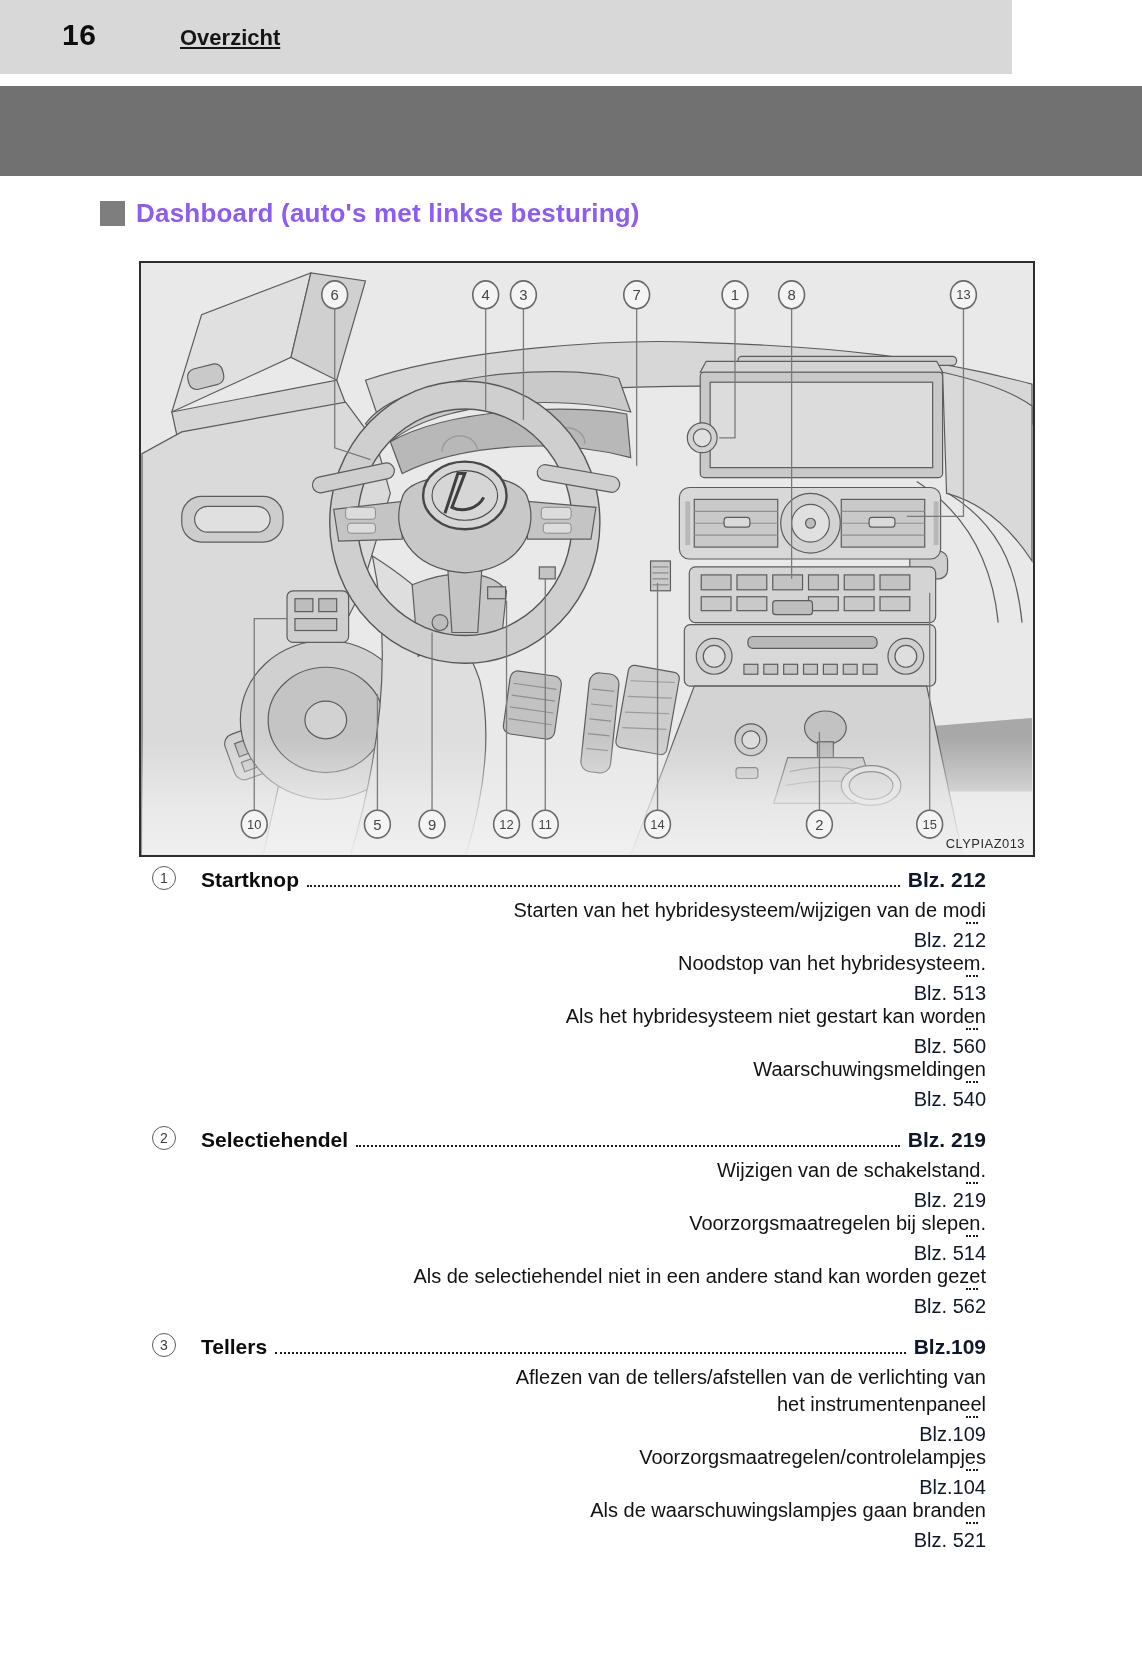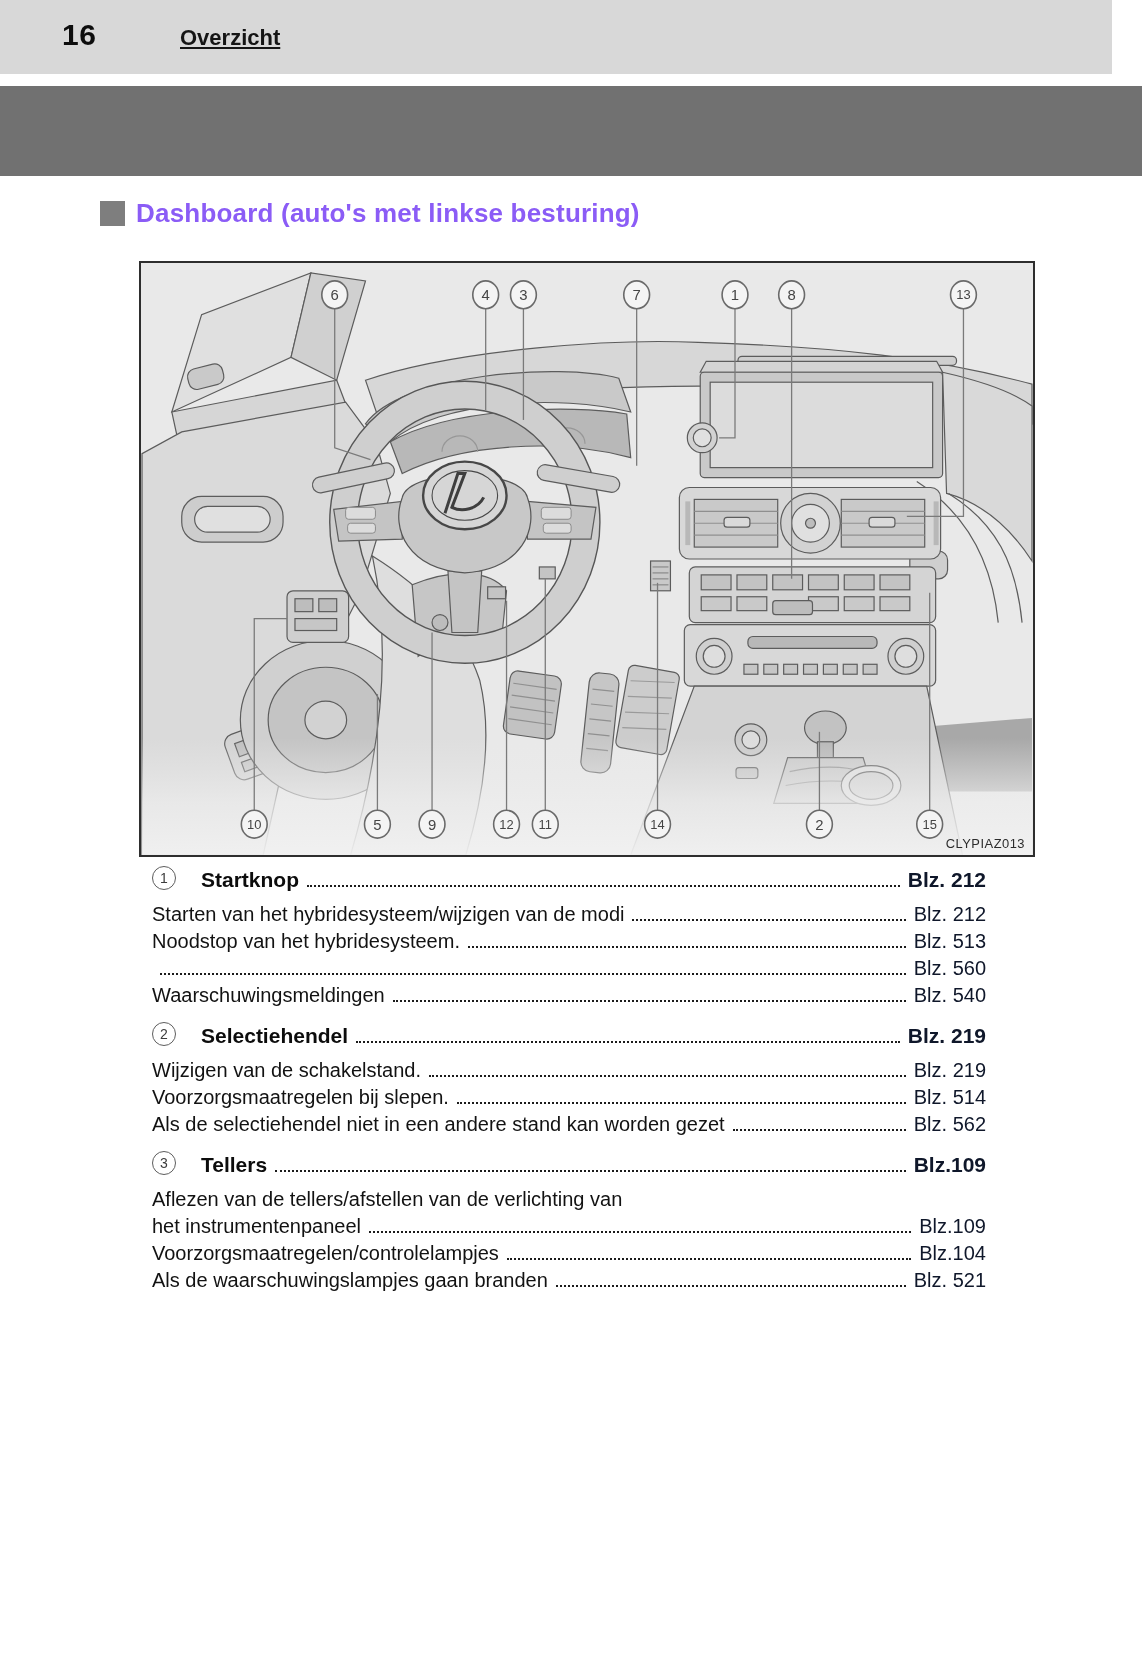--- a/index.html
+++ b/index.html
@@ -2,21 +2,21 @@
 <html><head>
 <meta charset="utf-8">
 <style>
   html,body{margin:0;padding:0;}
   body{
     width:1142px;height:1654px;position:relative;background:#ffffff;
     font-family:"Liberation Sans",sans-serif;color:#111;
     -webkit-font-smoothing:antialiased;
   }
   
-  .band-light{position:absolute;left:0;top:0;width:1112px;height:74px;background:#d8d8d8;}
+  .band-light{position:absolute;left:0;top:0;width:1012px;height:74px;background:#d8d8d8;}
   .page-num{position:absolute;left:62px;top:18px;font-size:30px;font-weight:bold;color:#0d0d0d;letter-spacing:.5px;}
   .chapter{position:absolute;left:180px;top:25px;font-size:22px;font-weight:600;color:#151515;text-decoration:underline;}
   .band-dark{position:absolute;left:0;top:86px;width:1142px;height:90px;background:#717171;}
   
   .section-row{position:absolute;left:100px;top:198px;display:flex;align-items:center;}
   .section-square{width:25px;height:25px;background:#7e7e7e;margin-right:11px;flex:0 0 auto;}
   .section-title{font-size:26px;font-weight:bold;color:#8b5cf6;letter-spacing:.2px;}
   
   .figure{position:absolute;left:139px;top:261px;width:896px;height:596px;border:2px solid #2e2e2e;box-sizing:border-box;background:#e9e9e9;}
   .figure svg{display:block;width:100%;height:100%;}
@@ -26,21 +26,21 @@
   
   .toc{position:absolute;left:152px;top:866px;width:834px;}
   .toc-item{margin-top:15px;}
   .toc-item:first-child{margin-top:0;}
   .row{display:flex;align-items:flex-end;}
   .row.head{margin-bottom:7px;}
   .cnum{flex:0 0 auto;width:24px;height:24px;border:1.6px solid #5d5d5d;border-radius:50%;
         font-size:14px;color:#3c3c3c;display:flex;align-items:center;justify-content:center;
         margin-right:25px;margin-bottom:2px;box-sizing:border-box;}
   .ttl{font-size:21px;font-weight:bold;white-space:nowrap;color:#0c0c0c;text-align:center;}
-  .row.sub{min-height:27px;}
+  .row.sub{margin-left:51px;min-height:27px;flex-direction:column;}
   .txt{font-size:20px;white-space:nowrap;color:#121212;}
   .lead{flex:1 1 auto;border-bottom:2.5px dotted #1b1b1b;margin:0 8px 5px 8px;min-width:12px;}
   .pg{font-size:20px;white-space:nowrap;color:#0f172a;}
   .row.head .pg{font-size:21px;font-weight:bold;}
 </style>
 </head>
 <body>
 
 <div class="band-light">
   <div class="page-num">16</div>
@@ -326,20 +326,21 @@
         <span class="txt">Starten van het hybridesysteem/wijzigen van de modi</span>
         <span class="lead"></span>
         <span class="pg">Blz. 212</span>
       </div>
       <div class="row sub">
         <span class="txt">Noodstop van het hybridesysteem.</span>
         <span class="lead"></span>
         <span class="pg">Blz. 513</span>
       </div>
       <div class="row sub">
+        <span class="txt">Als het hybridesysteem niet gestart kan worden</span>
         <span class="lead"></span>
         <span class="pg">Blz. 560</span>
       </div>
       <div class="row sub">
         <span class="txt">Waarschuwingsmeldingen</span>
         <span class="lead"></span>
         <span class="pg">Blz. 540</span>
       </div>
     </div>
     <div class="toc-item">

